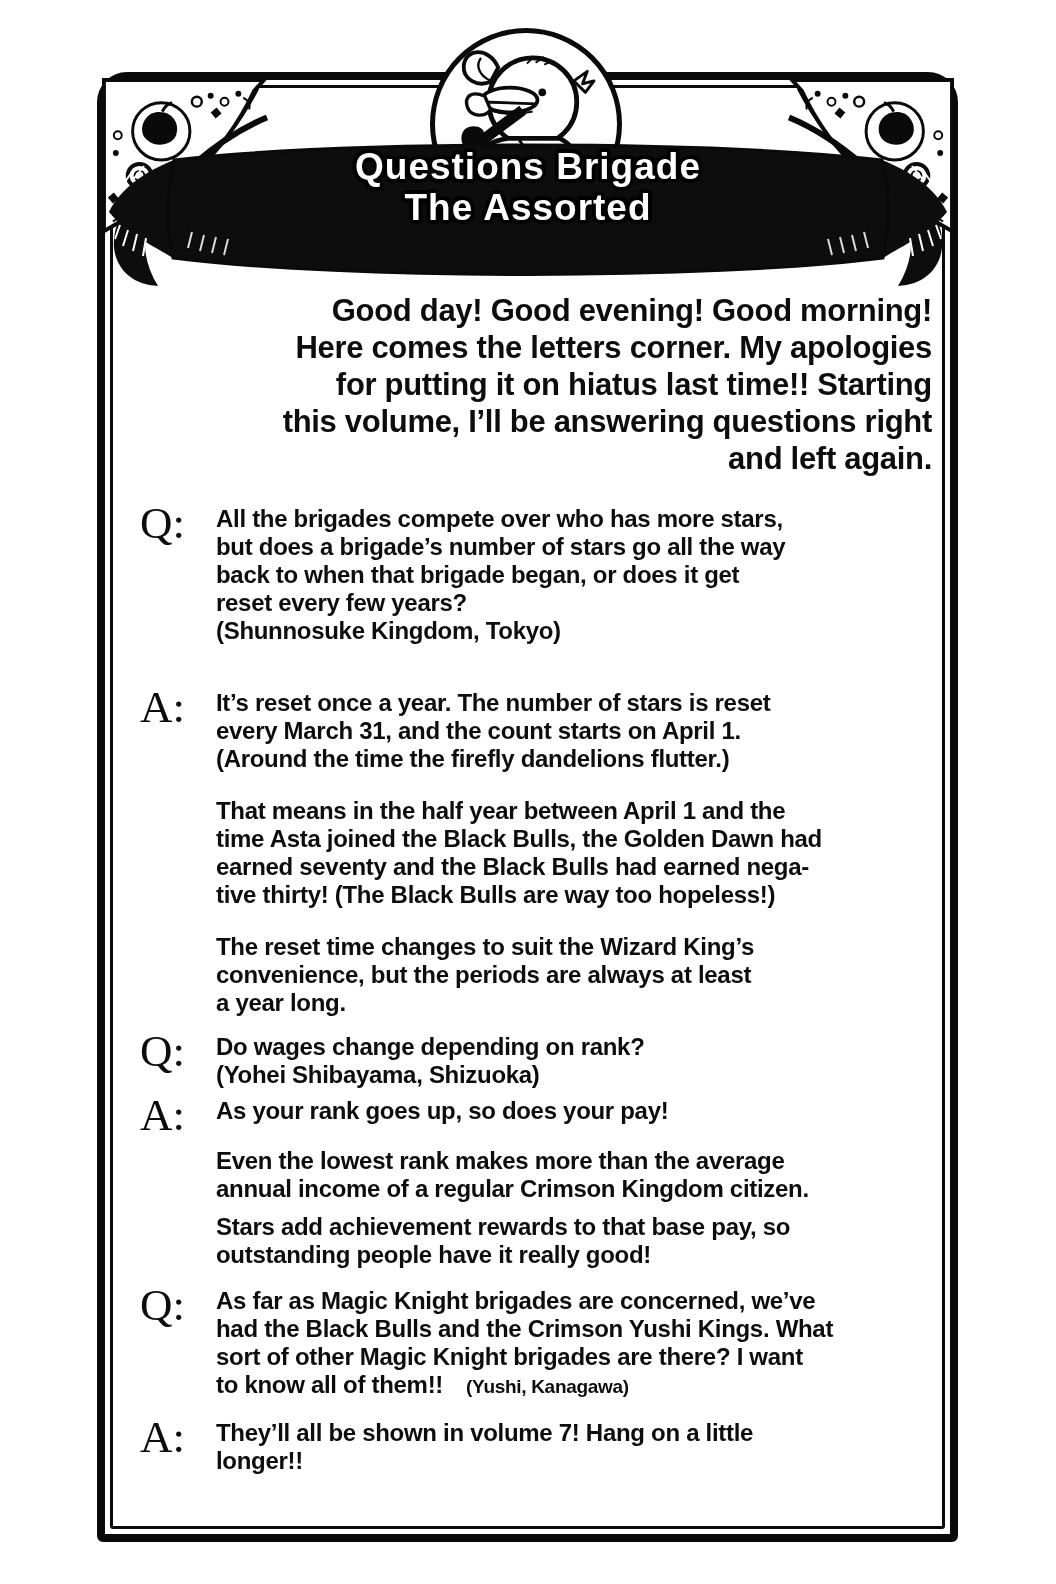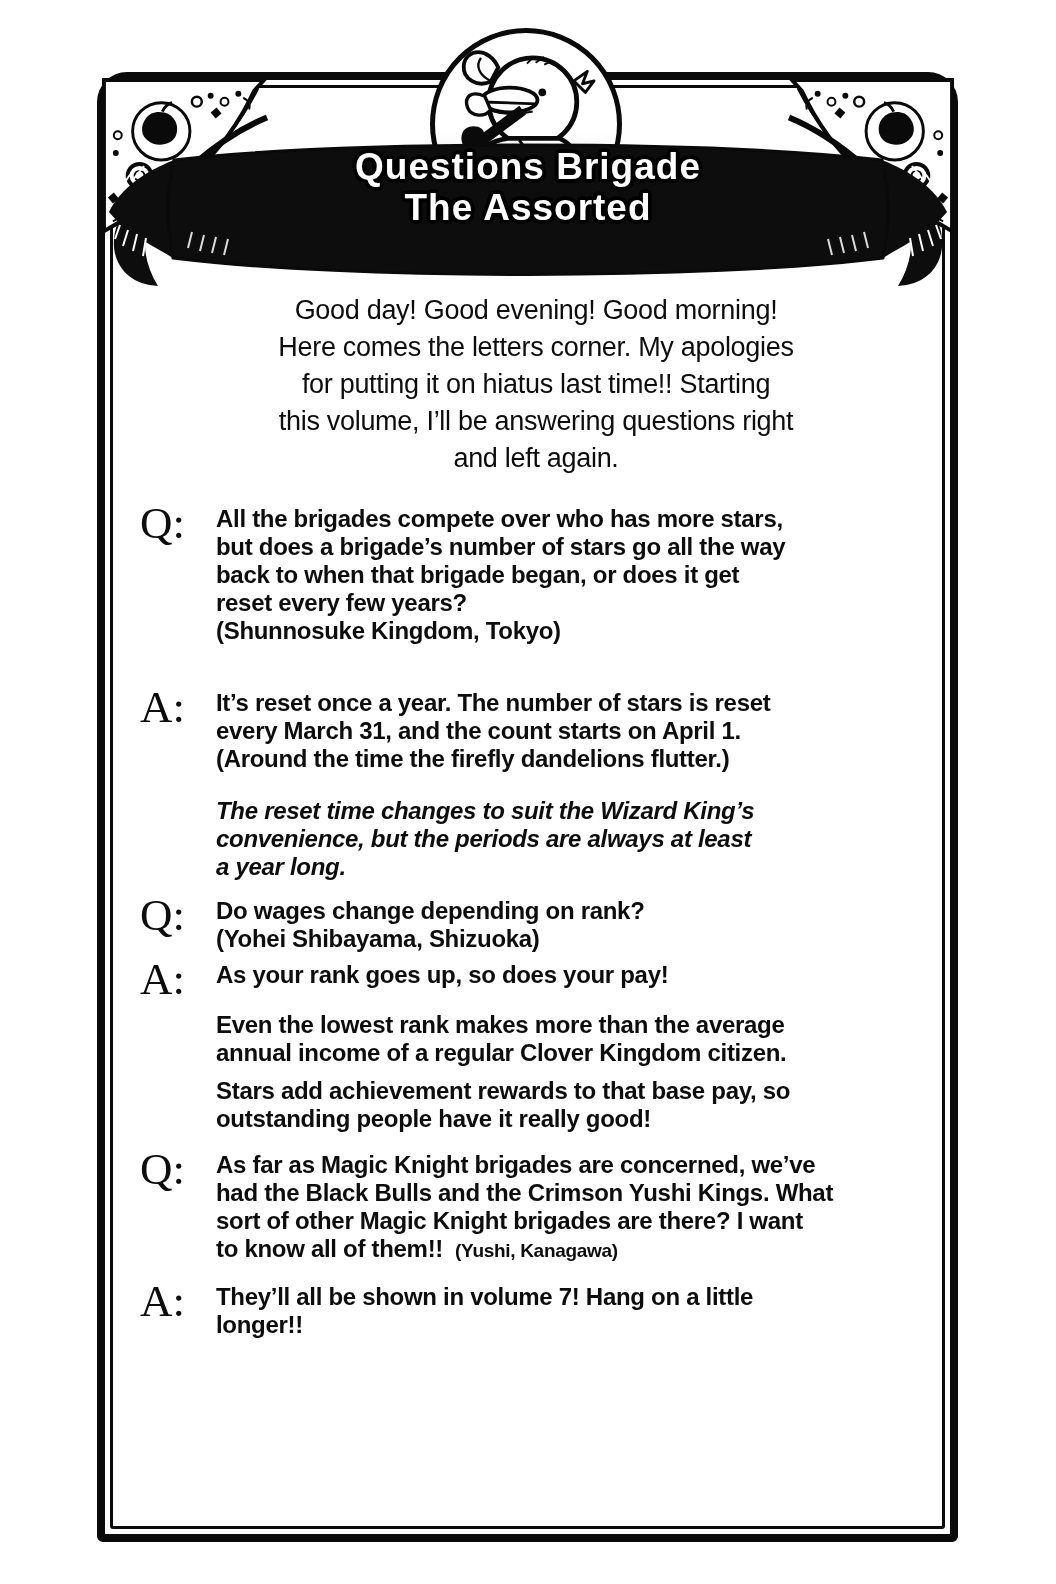--- a/index.html
+++ b/index.html
@@ -33,37 +33,37 @@
   .banner{position:absolute;left:100px;top:130px;width:856px;height:172px;z-index:6;}
   .banner svg{width:100%;height:100%;}
   .banner-title{
     position:absolute;left:100px;top:146px;width:856px;text-align:center;z-index:7;
     color:#ffffff;font-weight:bold;font-size:37px;line-height:41px;letter-spacing:1px;
     text-shadow:-3px -3px 0 #000,3px -3px 0 #000,-3px 3px 0 #000,3px 3px 0 #000,0 4px 0 #000,0 -4px 0 #000,4px 0 0 #000,-4px 0 0 #000;
   }
   
   .content{position:absolute;left:140px;top:292px;width:792px;z-index:4;}
   .intro{
-    text-align:center;font-weight:normal;font-size:27px;line-height:37px;
+    text-align:right;font-weight:bold;font-size:31px;line-height:37px;
     white-space:pre-line;margin:0 0 28px 0;letter-spacing:-0.3px;
   }
   .qa{display:grid;grid-template-columns:76px 1fr;}
   .qa-label{
     grid-column:1;font-family:"Liberation Serif",serif;font-size:45px;line-height:1;
     font-weight:normal;margin-top:-4px;
   }
   .qa-body{grid-column:2;}
   .qa-body p{margin:0;font-weight:bold;font-size:24px;line-height:28px;white-space:pre-line;letter-spacing:-0.3px;}
   .attr{font-size:19px;line-height:26px;font-weight:bold;margin-top:2px;white-space:normal;}
-  .attr-inline{font-size:19px;font-weight:bold;margin-left:12px;}
+  .attr-inline{font-size:19px;font-weight:bold;margin-left:23px;}
   
   .blk-q1{margin-bottom:44px;}
   .blk-a1{margin-bottom:16px;}
   .blk-a1 .p2{margin-top:24px;}
-  .blk-a1 .p3{margin-top:24px;font-style:italic;}
+  .blk-a1 .p3{margin-top:24px;}
   .blk-q2{margin-bottom:8px;}
   .blk-a2{margin-bottom:18px;}
   .blk-a2 .p2{margin-top:22px;}
   .blk-a2 .p3{margin-top:10px;}
   .blk-q3{margin-bottom:18px;}
 </style>
 </head>
 <body>
 
 <div class="frame">
@@ -191,40 +191,44 @@
       <p class="attr">(Shunnosuke Kingdom, Tokyo)</p>
     </div>
   </div>
 
   <div class="qa blk-a1">
     <div class="qa-label">A:</div>
     <div class="qa-body">
       <p class="p1">It’s reset once a year. The number of stars is reset
 every March 31, and the count starts on April 1.
 (Around the time the firefly dandelions flutter.)</p>
+      <p class="p2">That means in the half year between April 1 and the
+time Asta joined the Black Bulls, the Golden Dawn had
+earned seventy and the Black Bulls had earned nega-
+tive thirty! (The Black Bulls are way too hopeless!)</p>
       <p class="p3">The reset time changes to suit the Wizard King’s
 convenience, but the periods are always at least
 a year long.</p>
     </div>
   </div>
 
   <div class="qa blk-q2">
     <div class="qa-label">Q:</div>
     <div class="qa-body">
       <p>Do wages change depending on rank?</p>
       <p class="attr">(Yohei Shibayama, Shizuoka)</p>
     </div>
   </div>
 
   <div class="qa blk-a2">
     <div class="qa-label">A:</div>
     <div class="qa-body">
       <p class="p1">As your rank goes up, so does your pay!</p>
       <p class="p2">Even the lowest rank makes more than the average
-annual income of a regular Clover Kingdom citizen.</p>
+annual income of a regular Crimson Kingdom citizen.</p>
       <p class="p3">Stars add achievement rewards to that base pay, so
 outstanding people have it really good!</p>
     </div>
   </div>
 
   <div class="qa blk-q3">
     <div class="qa-label">Q:</div>
     <div class="qa-body">
       <p><span>As far as Magic Knight brigades are concerned, we’ve
 had the Black Bulls and the Crimson Yushi Kings. What

